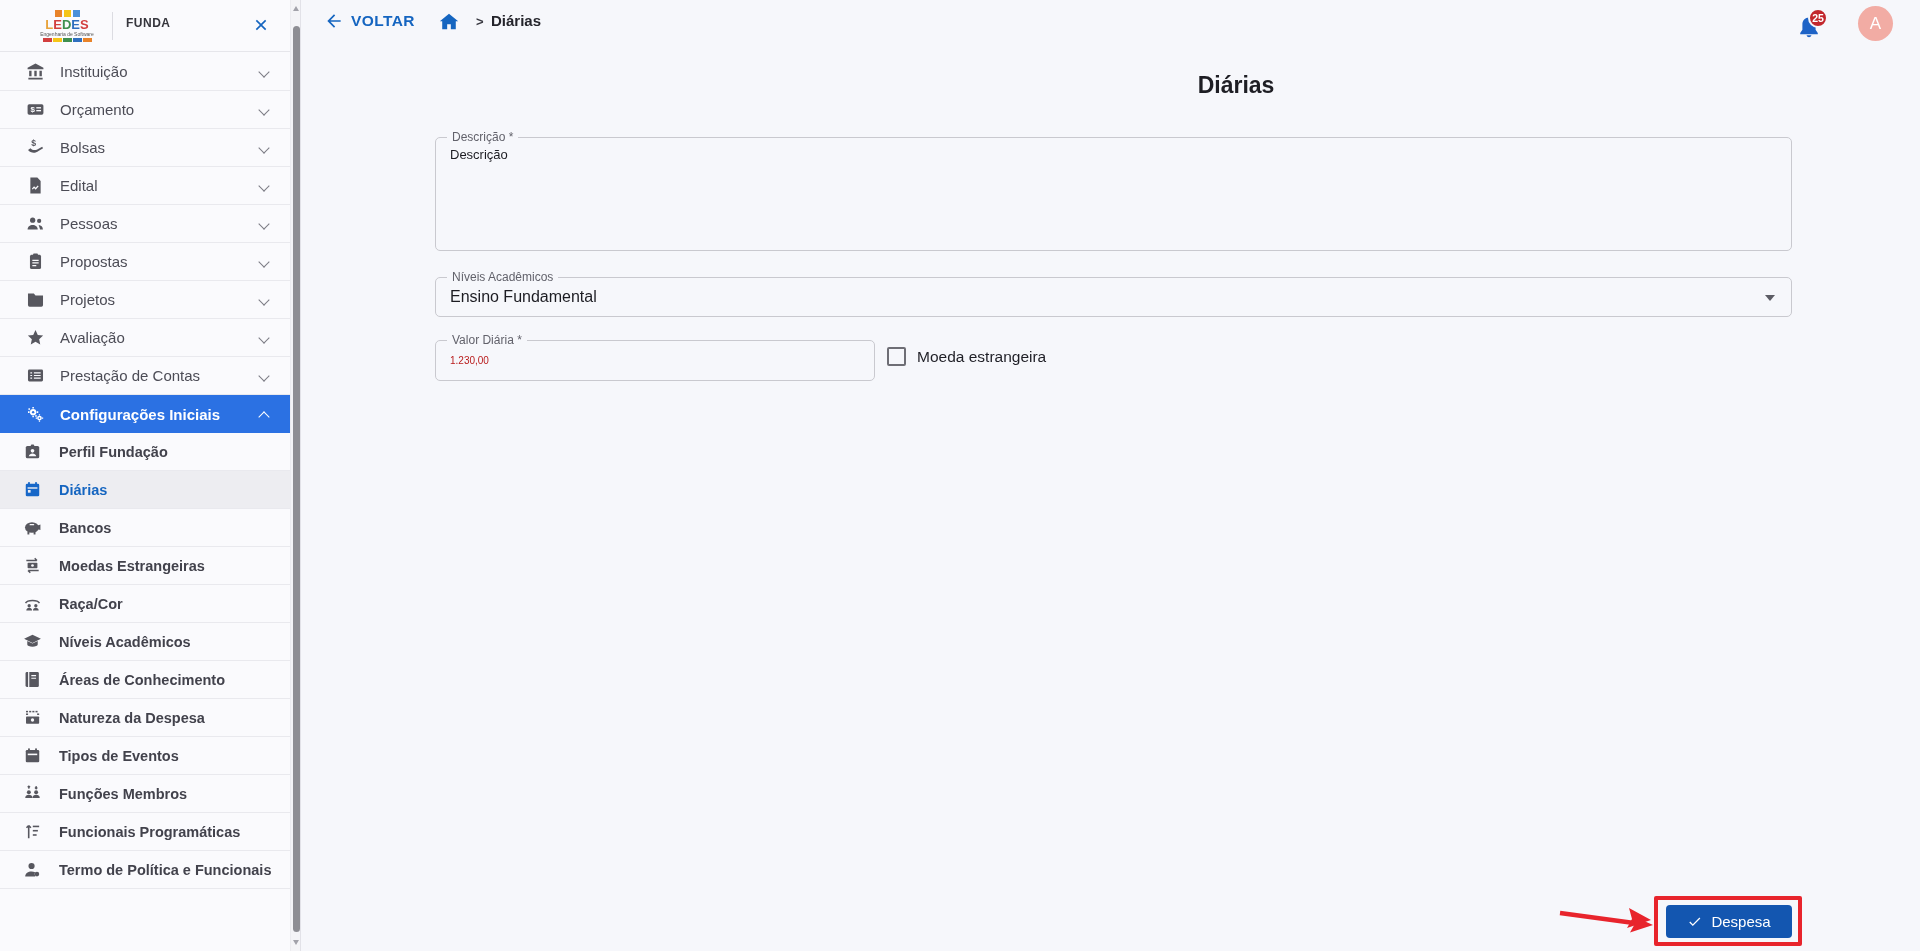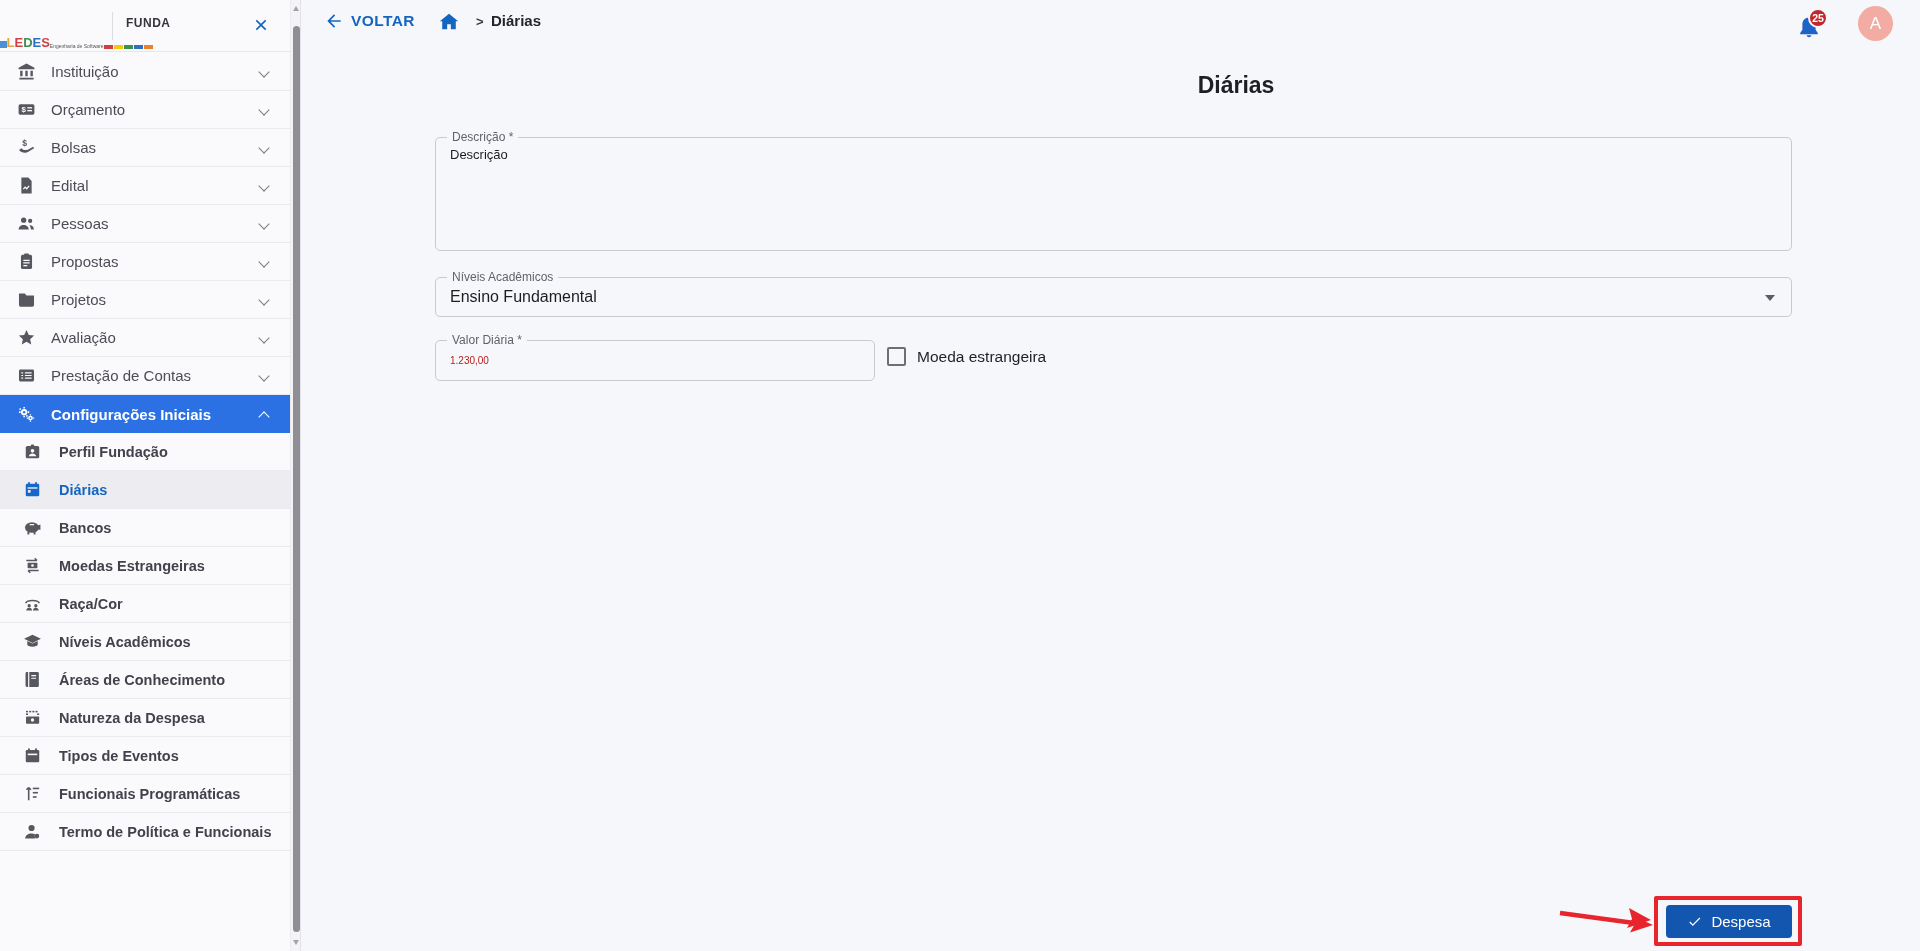--- a/index.html
+++ b/index.html
@@ -1,36 +1,36 @@
 <!DOCTYPE html>
 <html><head>
 <meta charset="utf-8">
 <style>
   * { margin:0; padding:0; box-sizing:border-box; font-family:"Liberation Sans", sans-serif; }
   html,body { width:1920px; height:951px; overflow:hidden; background:#F6F7FB; }
 
   
   .sidebar { position:absolute; left:0; top:0; width:290px; height:951px; background:#FAFAFD; }
   .sb-header { height:52px; border-bottom:1px solid #E6E6EB; display:flex; align-items:center; position:relative; }
-  .logo { position:absolute; left:28px; top:3px; width:78px; height:46px; display:flex; flex-direction:row; align-items:flex-end; justify-content:center; }
+  .logo { position:absolute; left:28px; top:3px; width:78px; height:46px; display:flex; flex-direction:column; align-items:center; justify-content:center; }
   .logo-tiles { display:flex; gap:2px; margin-bottom:1px; }
   .logo-tiles i { width:7px; height:7px; display:block; }
   .logo-word { font-size:13px; font-weight:bold; letter-spacing:0; line-height:13px; }
   .logo-word span:nth-child(1){color:#E8A33D;} .logo-word span:nth-child(2){color:#D23F3F;}
   .logo-word span:nth-child(3){color:#3F8F4F;} .logo-word span:nth-child(4){color:#2F6FBF;}
   .logo-word span:nth-child(5){color:#D23F3F;}
   .logo-sub { font-size:5px; color:#555; white-space:nowrap; }
   .logo-strip { display:flex; gap:1px; margin-top:1px; }
   .logo-strip i { width:9px; height:4px; display:block; }
   .sb-divider { position:absolute; left:112px; top:12px; height:28px; width:1px; background:#DCDCE2; }
   .sb-brand { position:absolute; left:126px; top:16px; font-size:12px; font-weight:700; color:#35353C; letter-spacing:.5px; }
   .sb-close { position:absolute; right:18px; top:15px; width:22px; height:22px; border:none; background:transparent; cursor:pointer; color:#1565C0; }
 
   .nav { position:absolute; top:53px; left:0; width:290px; }
-  .nav-item { height:38px; display:flex; align-items:center; border-bottom:1px solid #E9E9EE; padding-left:15px; position:relative; cursor:pointer; background:transparent; }
+  .nav-item { height:38px; display:flex; align-items:center; border-bottom:1px solid #E9E9EE; padding-left:24px; position:relative; cursor:pointer; background:transparent; }
   .nav-icon { width:22px; height:22px; display:flex; align-items:center; justify-content:center; color:#57575F; flex:none; }
   .nav-icon svg { width:19px; height:19px; }
   .nav-label { margin-left:14px; font-size:15px; color:#4C4C56; }
   .chev { position:absolute; right:22px; top:15px; width:8px; height:8px; border-right:1.8px solid #7B7B85; border-bottom:1.8px solid #7B7B85; transform:rotate(45deg); }
   .nav-item.active { background:#2B71E3; border-bottom:none; }
   .nav-item.active .nav-label { color:#fff; font-weight:700; }
   .nav-item.active .nav-icon { color:#fff; }
   .nav-item.active .chev { transform:rotate(-135deg); border-color:#fff; top:18px; }
   .sub-item { padding-left:21px; }
   .sub-item .nav-label { margin-left:16px; font-size:14.5px; font-weight:600; color:#42424C; }
@@ -317,20 +317,32 @@
             <rect x="6.4" y="2.8" width="2.3" height="4.2" rx="1"></rect>
             <rect x="15.3" y="2.8" width="2.3" height="4.2" rx="1"></rect>
             <rect fill="#FAFAFD" x="6" y="9.6" width="12" height="2"></rect>
           </svg>
         </span>
       <span class="nav-label">Tipos de Eventos</span>
     </div>
     <div class="nav-item sub-item">
       <span class="nav-icon">
           <svg viewBox="0 0 24 24" fill="currentColor">
+            <path fill="none" stroke="currentColor" stroke-width="1.6" d="M7.4 6V2.6M5.9 4.1 7.4 2.6 8.9 4.1M16.6 2.6V6M15.1 4.5l1.5 1.5 1.5-1.5"></path>
+            <circle cx="7.4" cy="10.4" r="2.5"></circle>
+            <circle cx="16.6" cy="10.4" r="2.5"></circle>
+            <path d="M2.8 17.6c0-2.5 2.1-4 4.6-4s4.6 1.5 4.6 4Z"></path>
+            <path d="M12 17.6c0-2.5 2.1-4 4.6-4s4.6 1.5 4.6 4Z"></path>
+          </svg>
+        </span>
+      <span class="nav-label">Funções Membros</span>
+    </div>
+    <div class="nav-item sub-item">
+      <span class="nav-icon">
+          <svg viewBox="0 0 24 24" fill="currentColor">
             <path fill="none" stroke="currentColor" stroke-width="2" d="M7.2 20.5V4.5M7.2 4.5 4.4 7.3M7.2 4.5 10 7.3"></path>
             <rect x="12.4" y="4.6" width="8" height="2"></rect>
             <rect x="12.4" y="10" width="6.4" height="2"></rect>
             <rect x="12.4" y="15.4" width="4.8" height="2"></rect>
           </svg>
         </span>
       <span class="nav-label">Funcionais Programáticas</span>
     </div>
     <div class="nav-item sub-item">
       <span class="nav-icon">

